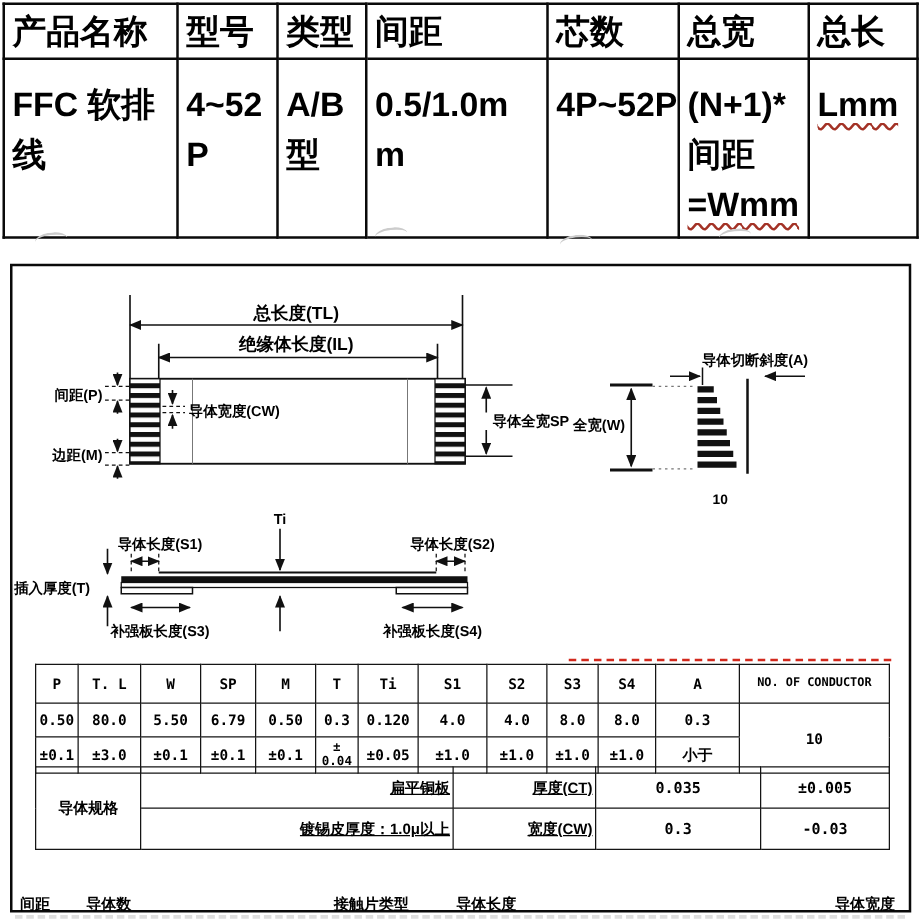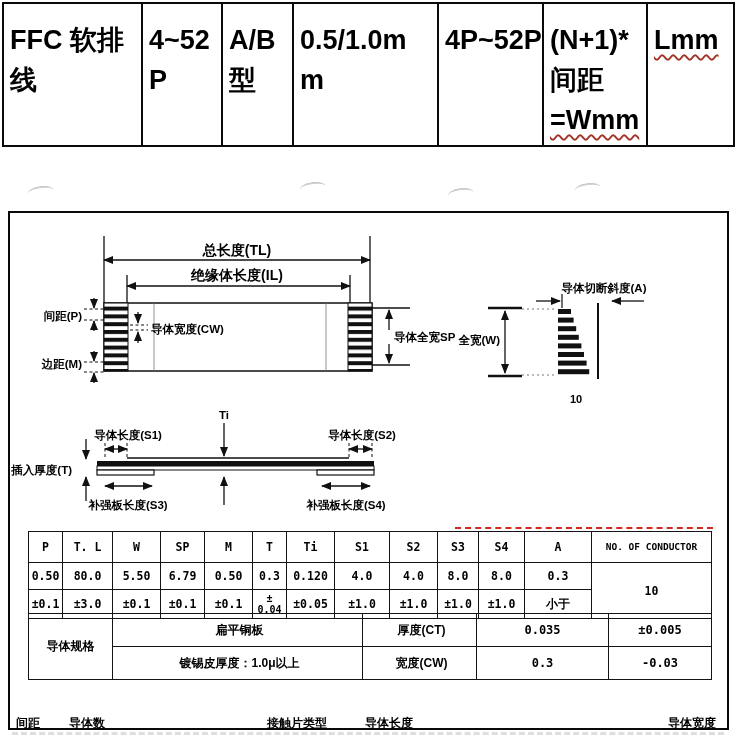--- a/index.html
+++ b/index.html
@@ -44,21 +44,21 @@
   .spec-table{top:318px;} .spec-table2{top:400px;}
   .spec-table th,.spec-table td,.spec-table2 td{border:1.5px solid #141414;
         text-align:center;padding:1px 2px;font-weight:bold;overflow:hidden;}
   .spec-table th{height:28px;font-size:11.5px;}
   .spec-table th.small{font-size:9.5px;line-height:1.15;}
   .spec-table td{height:24px;font-size:11.5px;}
   .spec-table tr.tol td{height:26px;margin-left:8px;}
   .spec-table td.cjk{font-size:12px;font-family:"Liberation Sans",sans-serif;}
   .spec-table td.dashed{border-left:1.5px dashed #141414;border-right:1.5px dashed #141414;}
   .spec-table2 td{height:30px;font-size:12px;}
-  .spec-table2 td.lft{text-align:center;padding-left:6px;font-family:"Liberation Sans",sans-serif;}
+  .spec-table2 td.lft{text-align:right;padding-left:6px;font-family:"Liberation Sans",sans-serif;text-decoration:underline;}
   .spec-table2 td.cjk{font-family:"Liberation Sans",sans-serif;}
   .red-dash{position:absolute;left:445px;top:314px;width:258px;height:0;
         border-top:2px dashed #d2291d;}
 
   
   .formula{position:absolute;left:4px;top:469px;font-size:20px;font-weight:bold;
         white-space:pre;letter-spacing:0.5px;}
   .formula-labels{position:absolute;left:0;top:502px;width:713px;height:16px;
         font-size:12px;font-weight:bold;}
   .formula-labels span{position:absolute;top:0;white-space:nowrap;}
@@ -74,20 +74,29 @@
     <colgroup>
       <col style="width:139px">
         <col style="width:80px">
         <col style="width:71px">
       <col style="width:145px">
         <col style="width:105px">
         <col style="width:104px">
       <col style="width:87px">
     </colgroup>
     <tbody>
+        <tr>
+      <th>产品名称</th>
+      <th>型号</th>
+      <th>类型</th>
+      <th>间距</th>
+      <th>芯数</th>
+      <th>总宽</th>
+      <th>总长</th>
+    </tr>
     <tr>
       <td>
         <div class="cell-line">FFC 软排</div>
         <div class="cell-line">线</div>
       </td>
       <td>
         <div class="cell-line">4~52</div>
         <div class="cell-line">P</div>
       </td>
       <td>

